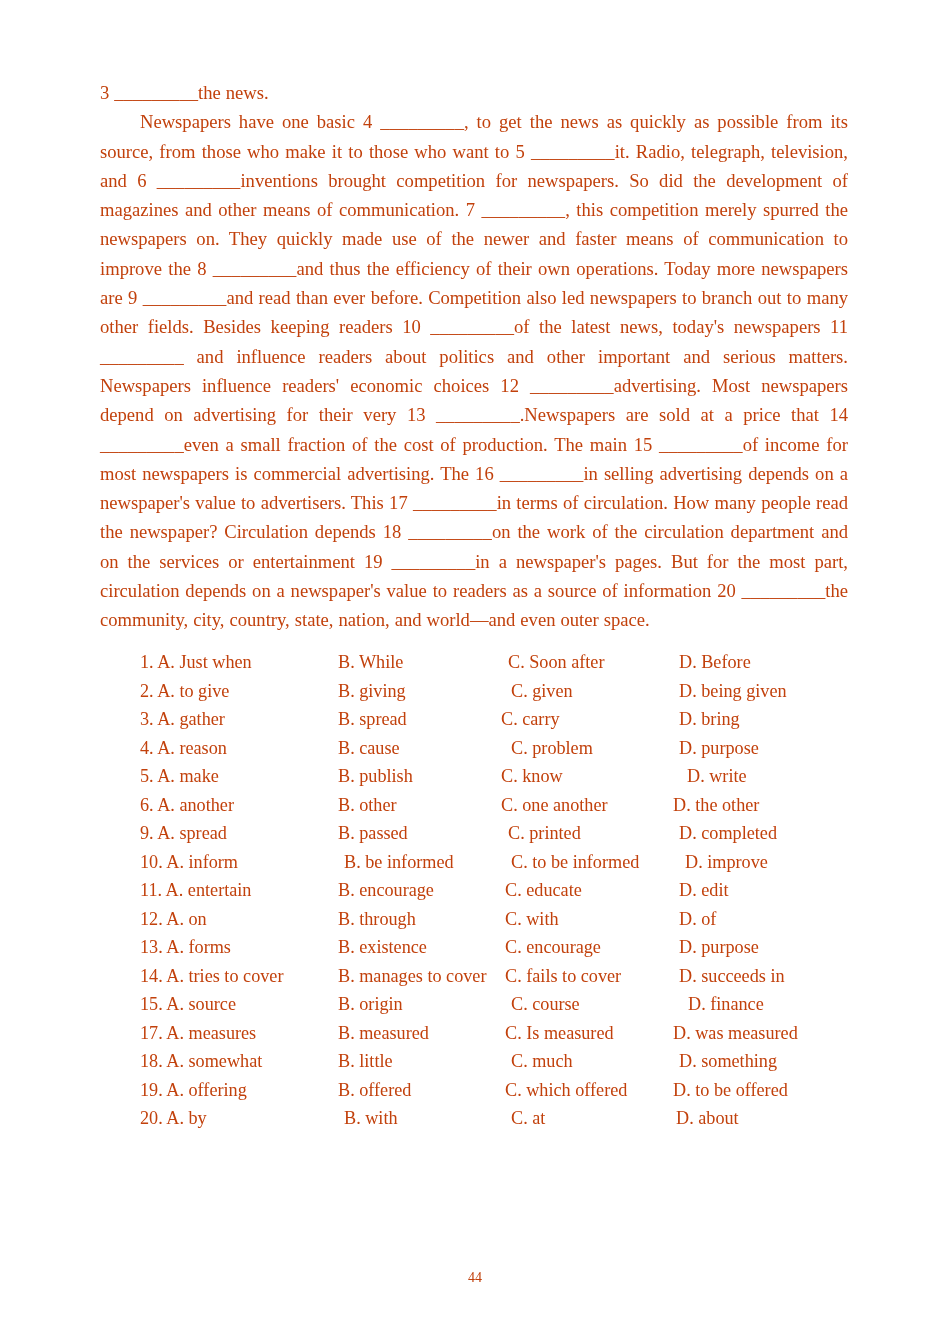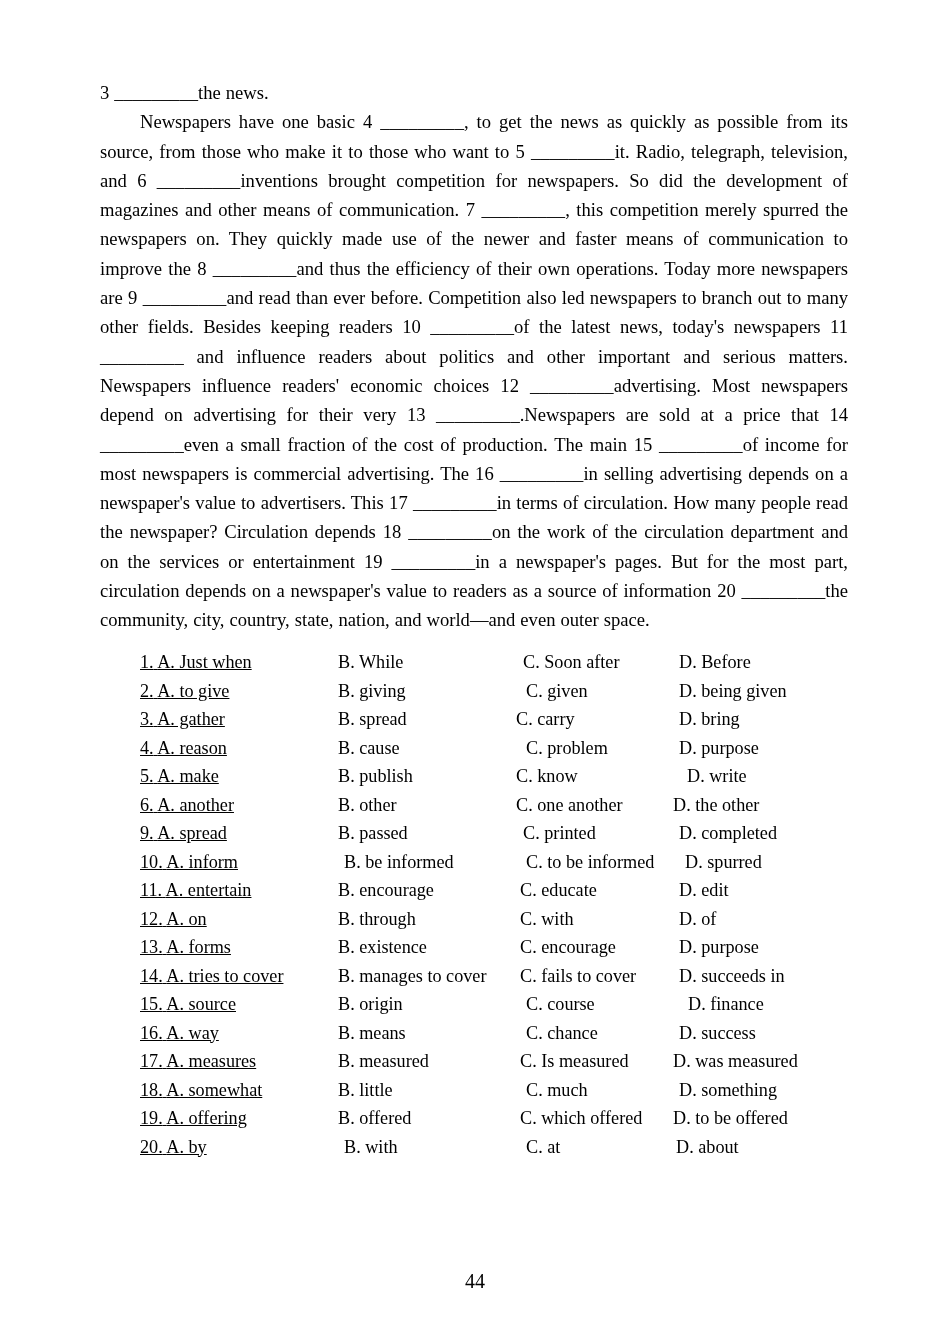--- a/index.html
+++ b/index.html
@@ -9,21 +9,21 @@
     background: #ffffff;
   }
   .page {
     position: relative;
     width: 950px;
     height: 1343px;
     background: #ffffff;
     margin: 0 auto;
     overflow: hidden;
     font-family: "Liberation Serif", "DejaVu Serif", serif;
-    color: #000000;
+    color: #c2410c;
   }
   .content {
     position: absolute;
     left: 100px;
     top: 78px;
     width: 748px;
   }
   .para {
     font-size: 18.6px;
     line-height: 29.3px;
@@ -49,35 +49,35 @@
     position: relative;
     height: 28.5px;
     font-size: 18.2px;
     line-height: 28.5px;
     white-space: nowrap;
   }
   .opt {
     position: absolute;
     top: 0;
   }
-  .col-q { left: 40px; text-decoration: underline; }
+  .col-q { left: 40px; }
   .col-b { left: 238px; }
-  .col-c { left: 420px; }
+  .col-c { left: 405px; }
   .col-d { left: 573px; }
   
   .nudge-1 { margin-left: 3px; }
   .nudge-2 { margin-left: 6px; }
   .nudge-n1 { margin-left: -4px; }
   .page-number {
     position: absolute;
     left: 0;
     right: 0;
     top: 1270px;
     text-align: center;
-    font-size: 20px;
+    font-size: 14px;
     font-family: "Liberation Serif", "DejaVu Serif", serif;
   }
 </style>
 </head>
 <body>
 
 <div class="page">
 
   <div class="content">
     <p class="para first-line-frag">3 _________the news.</p>
@@ -134,21 +134,21 @@
       <span class="opt col-q"><span>9.</span> <span>A. spread</span></span>
       <span class="opt col-b">B. passed</span>
       <span class="opt col-c nudge-1">C. printed</span>
       <span class="opt col-d nudge-2">D. completed</span>
     </div>
 
     <div class="opt-row">
       <span class="opt col-q"><span>10.</span> <span>A. inform</span></span>
       <span class="opt col-b nudge-2">B. be informed</span>
       <span class="opt col-c nudge-2">C. to be informed</span>
-      <span class="opt col-d" style="left:585px">D. spurred</span>
+      <span class="opt col-d" style="left:585px">D. improve</span>
     </div>
 
     <div class="opt-row">
       <span class="opt col-q"><span>11.</span> <span>A. entertain</span></span>
       <span class="opt col-b">B. encourage</span>
       <span class="opt col-c">C. educate</span>
       <span class="opt col-d nudge-2">D. edit</span>
     </div>
 
     <div class="opt-row">
@@ -172,26 +172,20 @@
       <span class="opt col-d nudge-2">D. succeeds in</span>
     </div>
 
     <div class="opt-row">
       <span class="opt col-q"><span>15.</span> <span>A. source</span></span>
       <span class="opt col-b">B. origin</span>
       <span class="opt col-c nudge-2">C. course</span>
       <span class="opt col-d" style="left:588px">D. finance</span>
     </div>
 
-    <div class="opt-row">
-      <span class="opt col-q"><span>16.</span> <span>A. way</span></span>
-      <span class="opt col-b">B. means</span>
-      <span class="opt col-c nudge-2">C. chance</span>
-      <span class="opt col-d nudge-2">D. success</span>
-    </div>
 
     <div class="opt-row">
       <span class="opt col-q"><span>17.</span> <span>A. measures</span></span>
       <span class="opt col-b">B. measured</span>
       <span class="opt col-c">C. Is measured</span>
       <span class="opt col-d">D. was measured</span>
     </div>
 
     <div class="opt-row">
       <span class="opt col-q"><span>18.</span> <span>A. somewhat</span></span>

